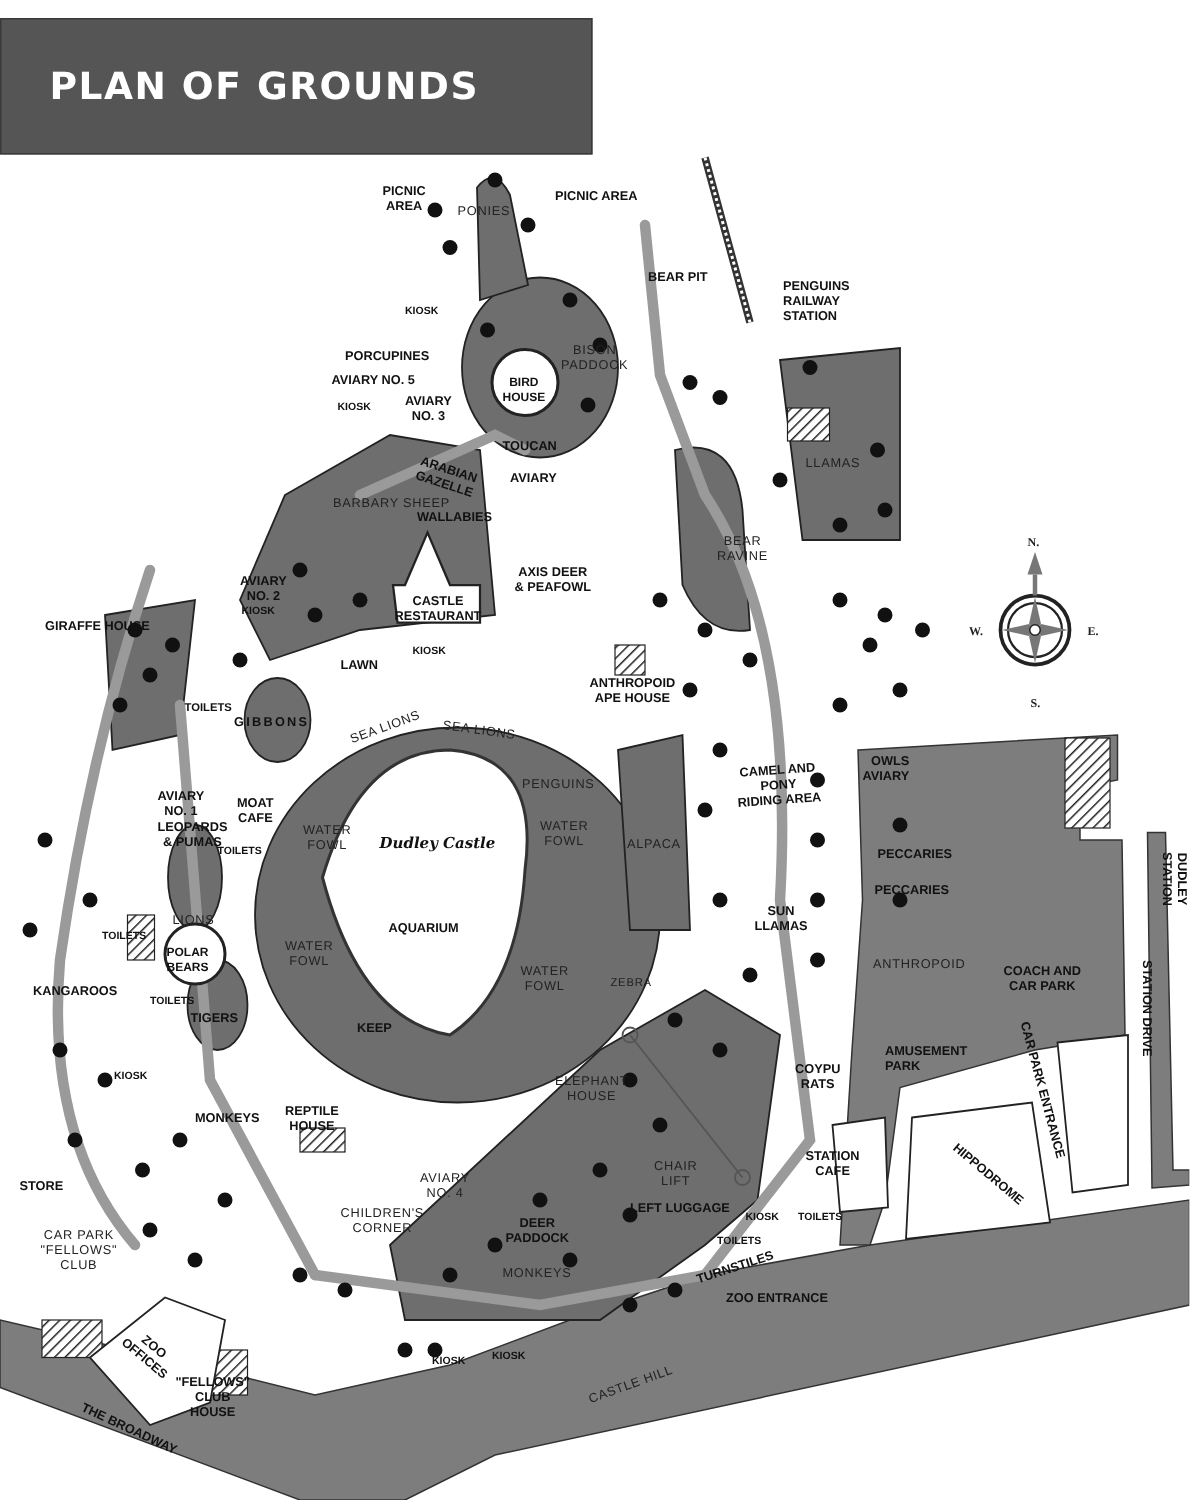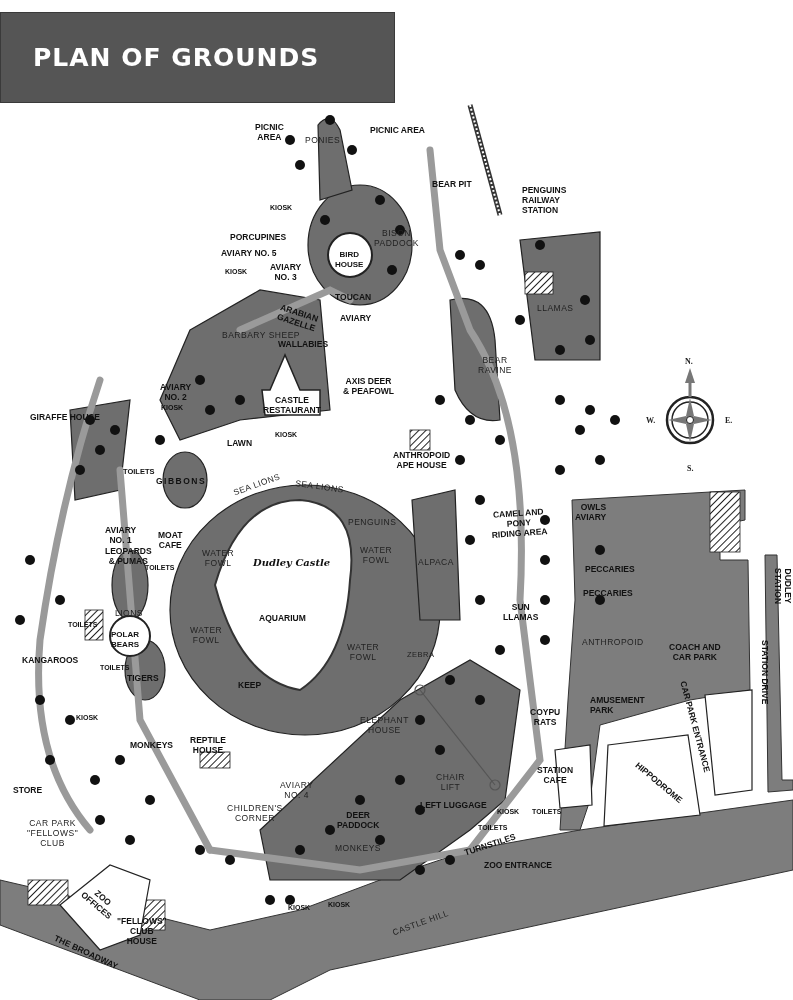--- a/index.html
+++ b/index.html
@@ -269,21 +269,21 @@
 <div class="lbl" style="left:100px;top:663px;font-size:7px;">TOILETS</div>
 <div class="lbl" style="left:127px;top:673px;">TIGERS</div>
 <div class="lbl" style="left:238px;top:680px;">KEEP</div>
 <div class="lbl light" style="left:407px;top:650px;font-size:7.5px;">ZEBRA</div>
 <div class="lbl" style="left:590px;top:695px;text-align:left;">AMUSEMENT
 PARK</div>
 <div class="lbl" style="left:76px;top:713px;font-size:7px;">KIOSK</div>
 <div class="lbl" style="left:130px;top:740px;">MONKEYS</div>
 <div class="lbl" style="left:190px;top:735px;">REPTILE
 HOUSE</div>
-<div class="lbl light" style="left:360px;top:715px;">ELEPHANT
+<div class="lbl light" style="left:370px;top:715px;">ELEPHANT
 HOUSE</div>
 <div class="lbl" style="left:530px;top:707px;">COYPU
 RATS</div>
 <div class="lbl" style="left:688px;top:680px;transform:rotate(75deg);">CAR PARK ENTRANCE</div>
 <div class="lbl" style="left:770px;top:640px;transform:rotate(90deg);">STATION DRIVE</div>
 <div class="lbl" style="left:793px;top:568px;transform:rotate(90deg);">DUDLEY
 STATION</div>
 <div class="lbl light" style="left:436px;top:772px;">CHAIR
 LIFT</div>
 <div class="lbl" style="left:537px;top:765px;">STATION

